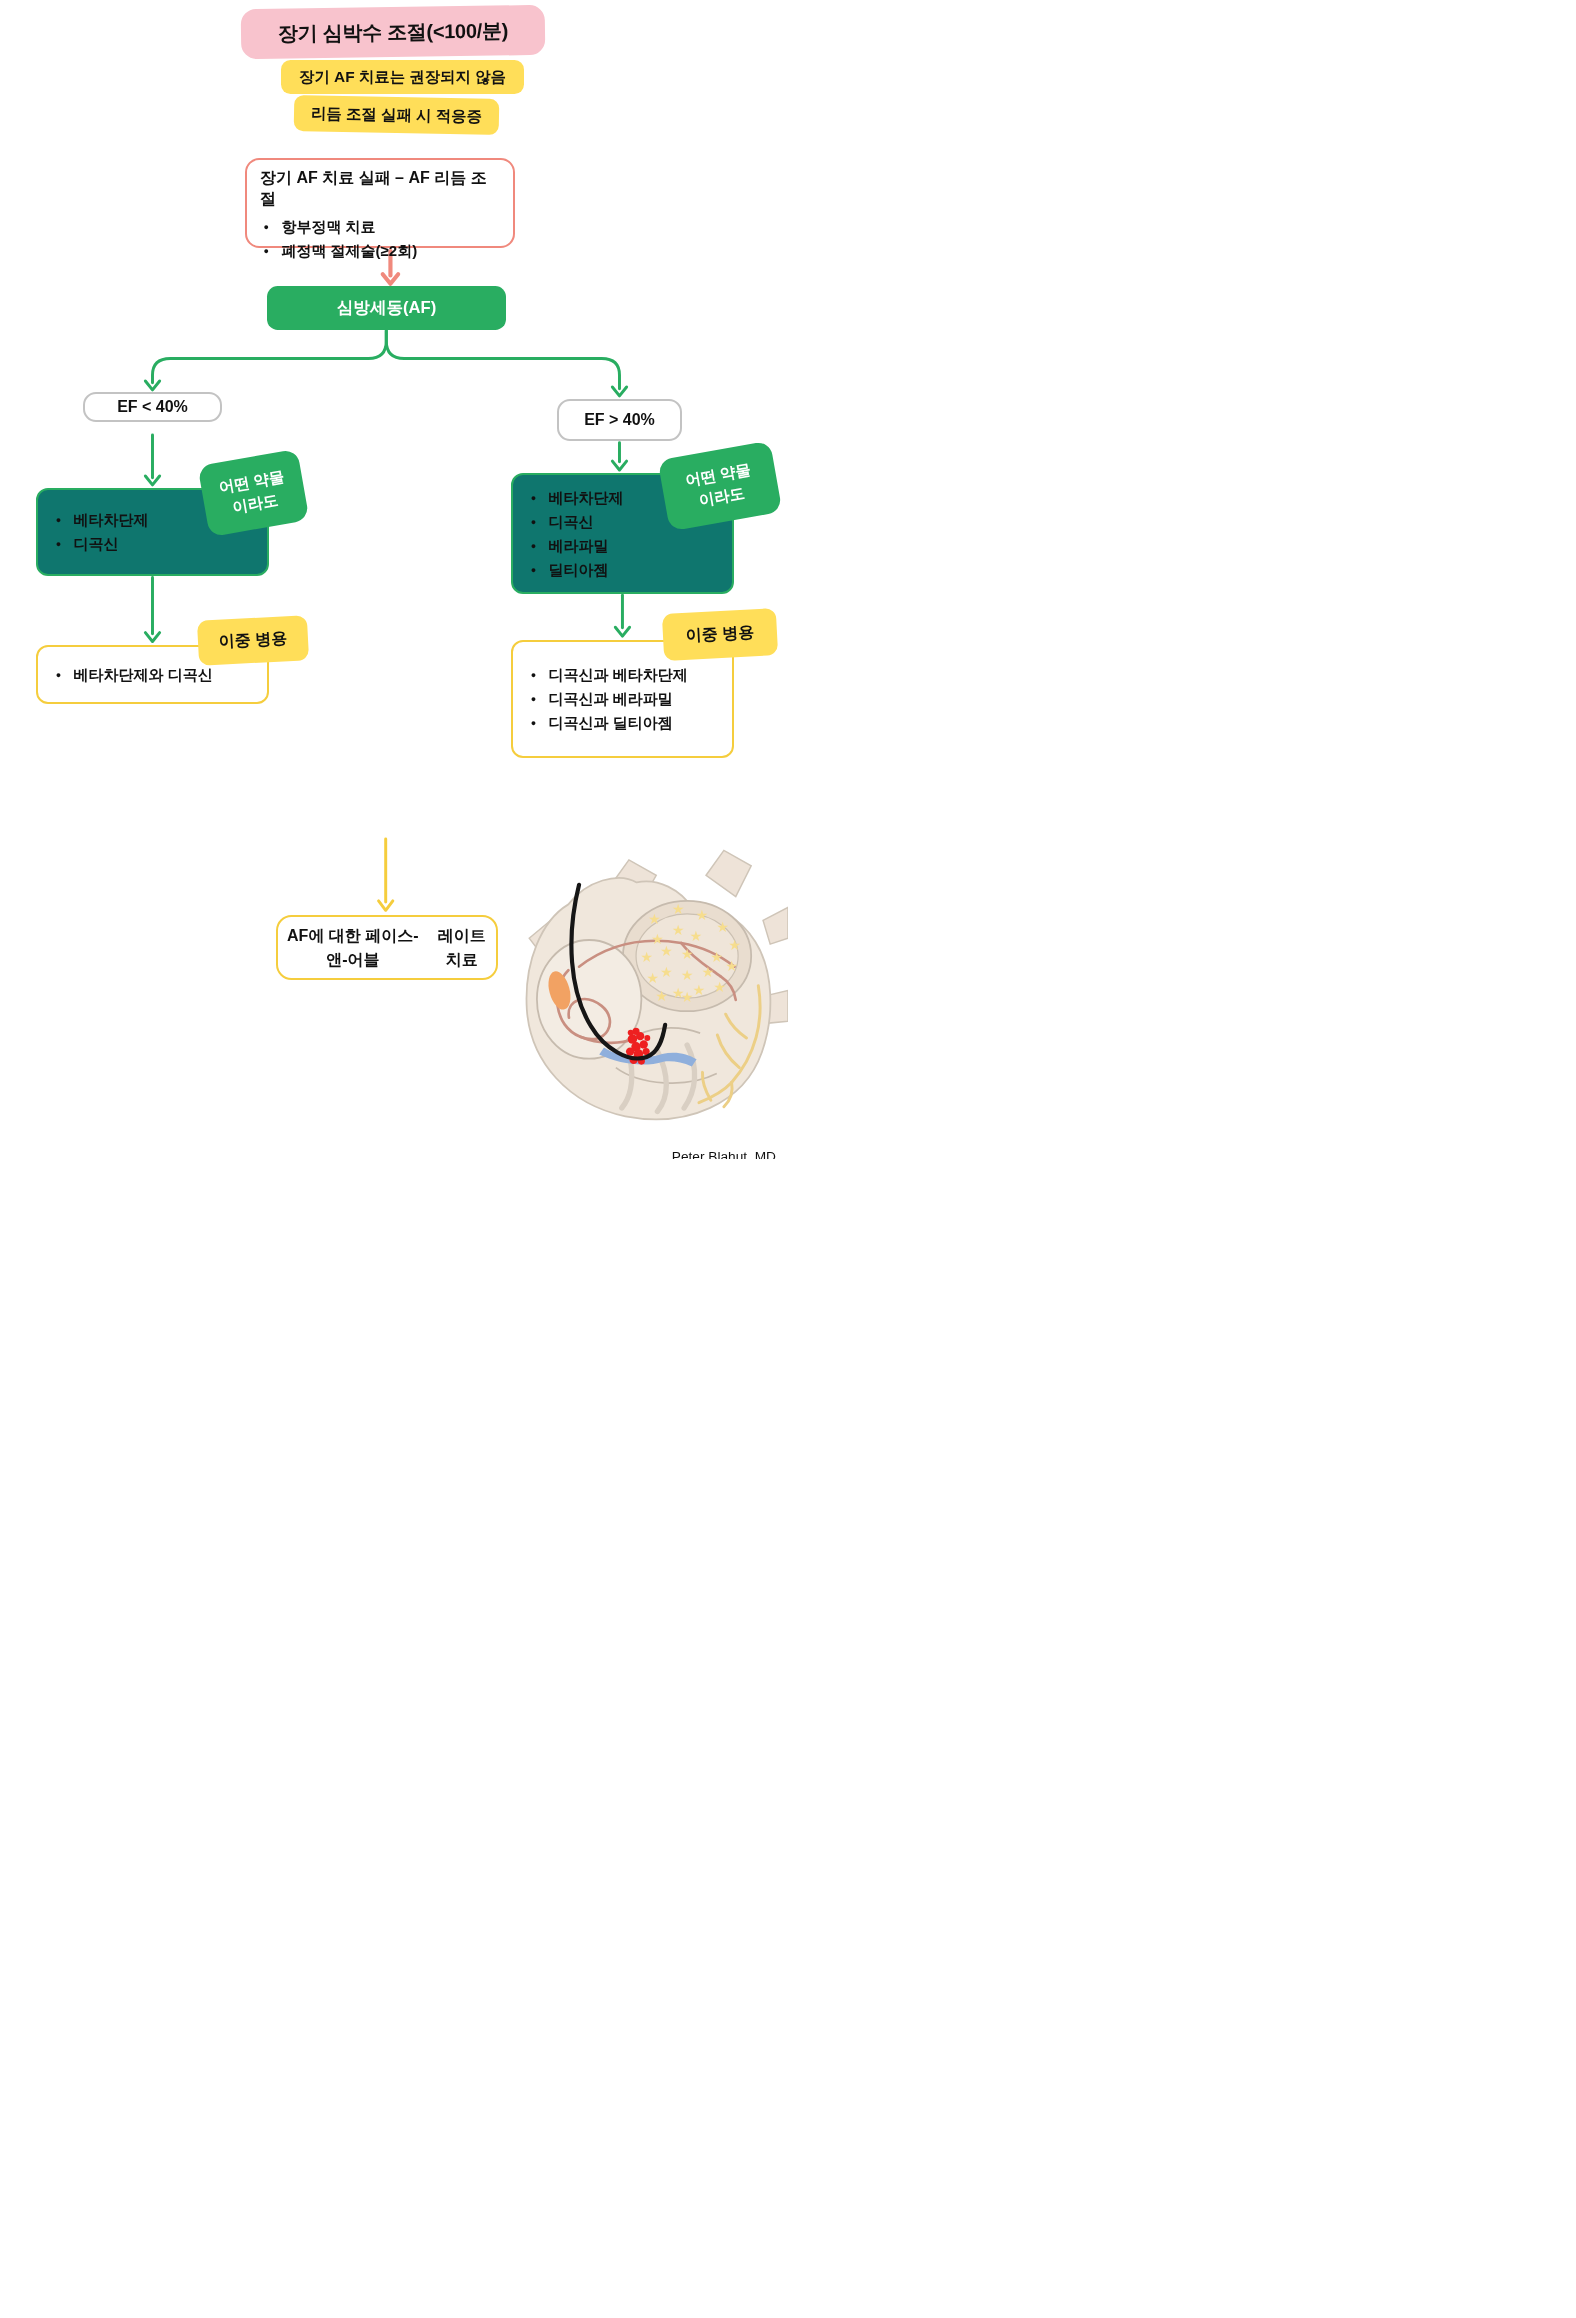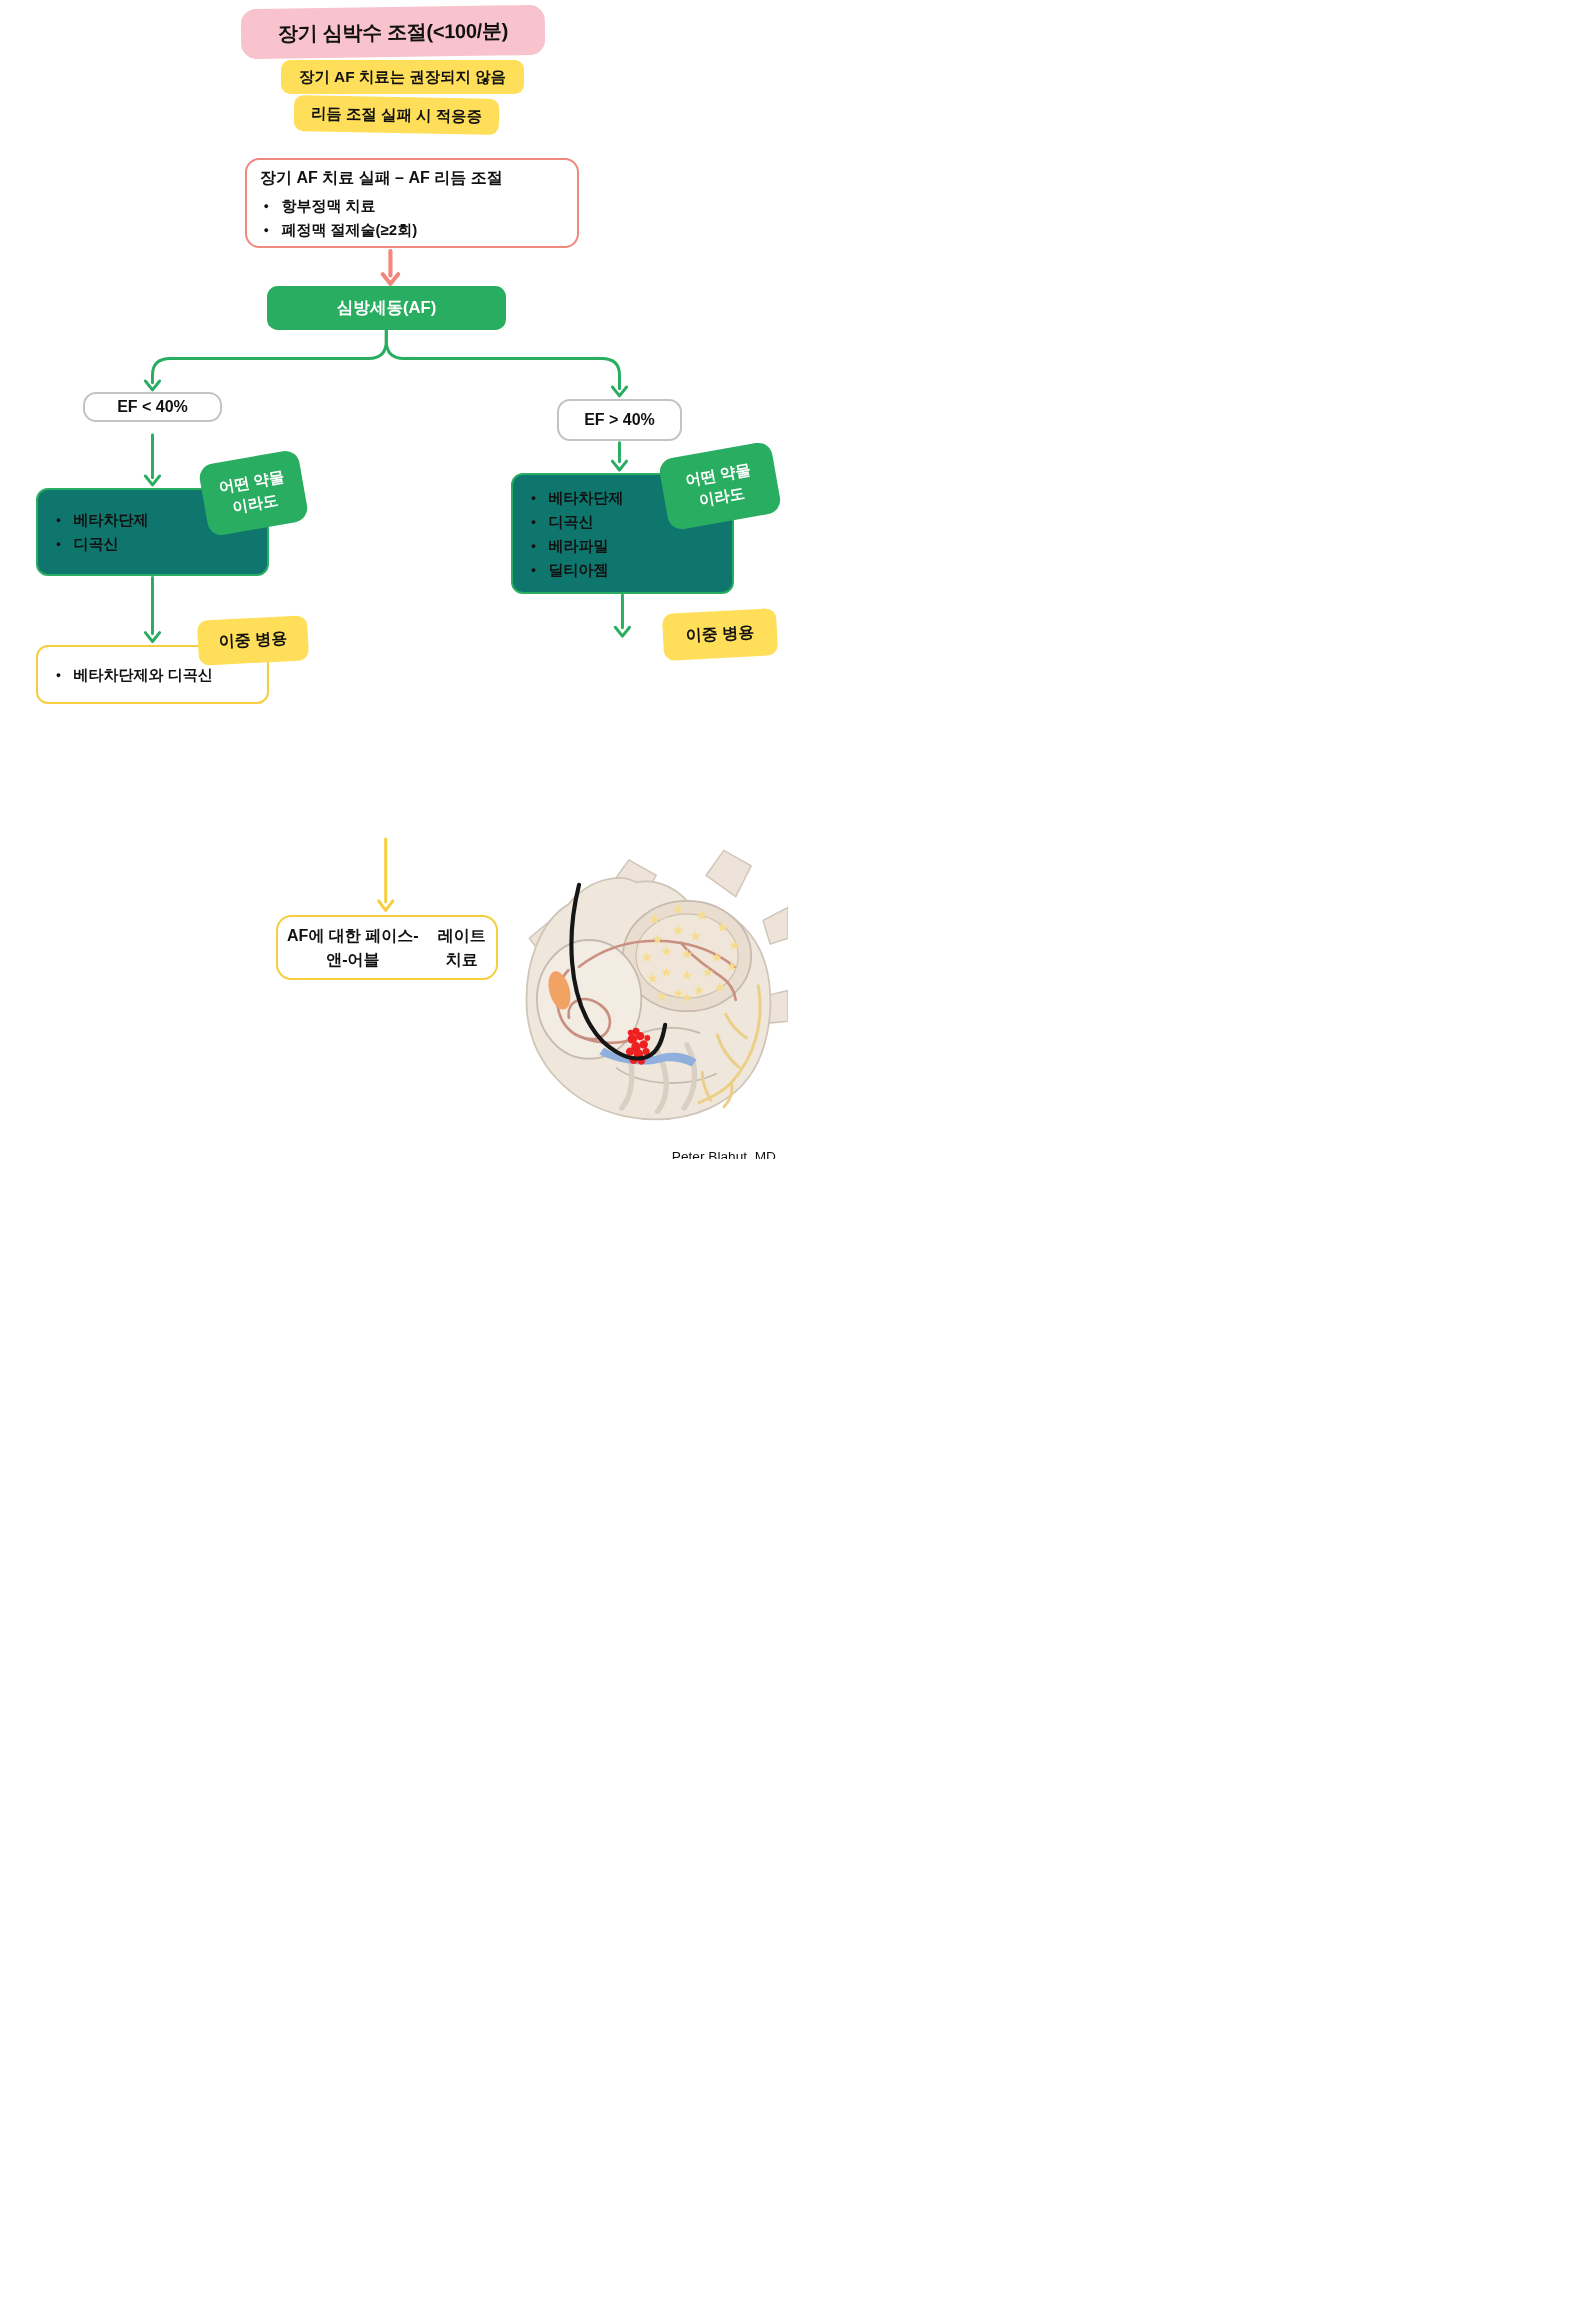--- a/index.html
+++ b/index.html
@@ -21,21 +21,21 @@
   }
   .sub-pill {
     background:var(--yellow); border-radius:9.5px; display:flex; align-items:center;
     justify-content:center; font-size:15.4px; z-index:2;
   }
   .sub1 { left:281px; top:60px; width:243px; height:34px; }
   .sub2 { left:294px; top:97px; width:205px; height:36px; transform:rotate(1.1deg); }
 
   
   .failure-box {
-    left:245px; top:158px; width:334px; height:90px; border:2.4px solid var(--salmon);
+    left:245px; top:158px; width:270px; height:90px; border:2.4px solid var(--salmon);
     border-radius:14.2px; background:#fff; padding:8.3px 13px 0 13px; z-index:2;
   }
   .failure-box .box-title { font-size:16px; margin-bottom:4.7px; }
   .af-box {
     left:267px; top:286px; width:239px; height:44px; background:var(--green);
     border-radius:10.7px; color:#fff; font-size:16.6px; display:flex; align-items:center;
     justify-content:center; z-index:2;
   }
   .ef-box {
     border:2.4px solid var(--gray); border-radius:13px; background:#fff; font-size:16px;
@@ -163,20 +163,27 @@
     <span>이라도</span>
   </div>
 
   <div class="abs badge-yellow badge-dual-left">이중 병용</div>
   <div class="abs dual-box dual-left">
     <ul class="bullets">
       <li>베타차단제와 디곡신</li>
     </ul>
   </div>
   <div class="abs badge-yellow badge-dual-right">이중 병용</div>
+  <div class="abs dual-box dual-right">
+    <ul class="bullets">
+      <li>디곡신과 베타차단제</li>
+      <li>디곡신과 베라파밀</li>
+      <li>디곡신과 딜티아젬</li>
+    </ul>
+  </div>
 
 
   <div class="abs final-box">
     <span>AF에 대한 페이스-앤-어블</span>
     <span>레이트 치료</span>
   </div>
 
   <div class="abs heart-wrap">
     <svg viewBox="0 0 470 465" width="279" height="276">
 

